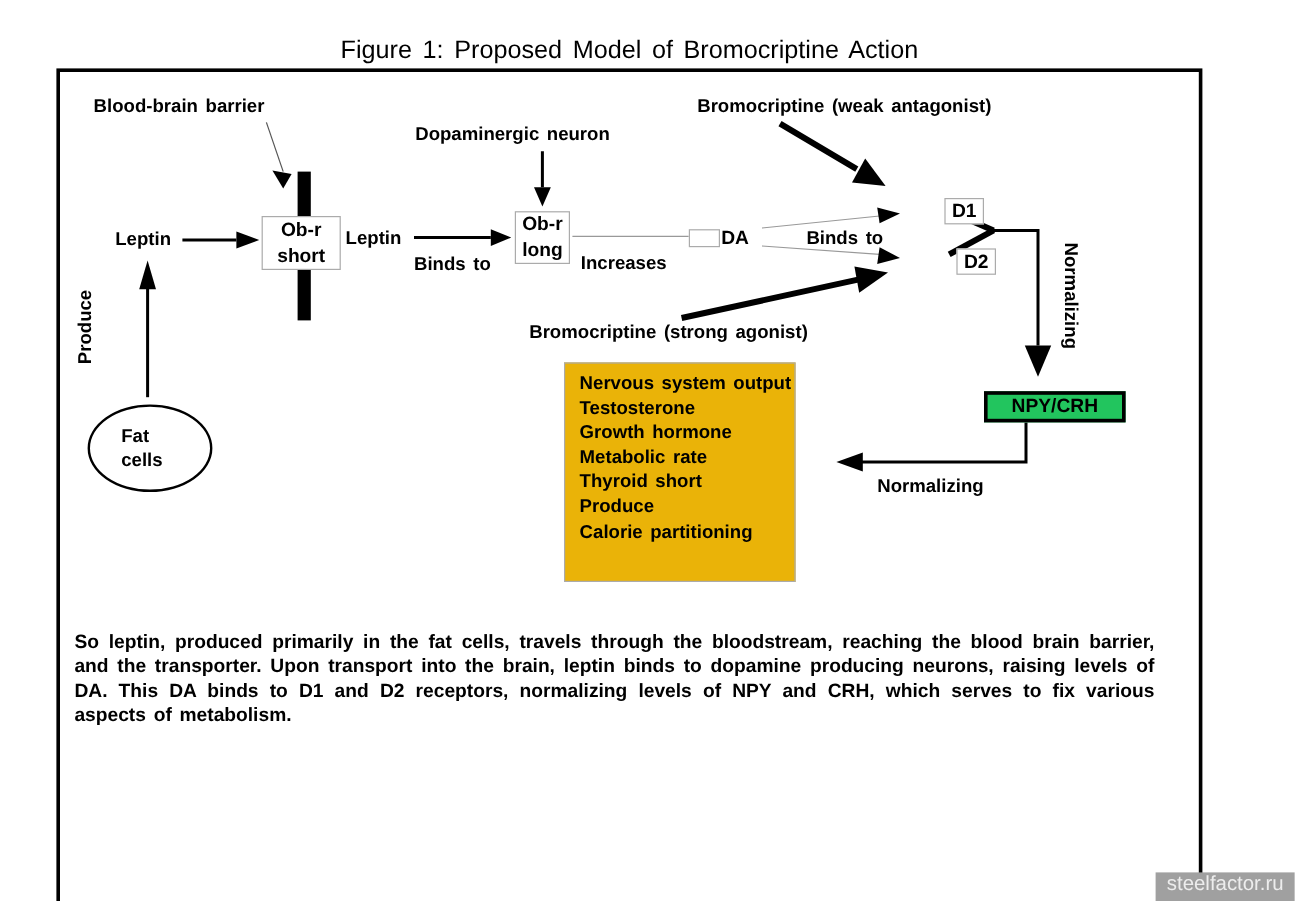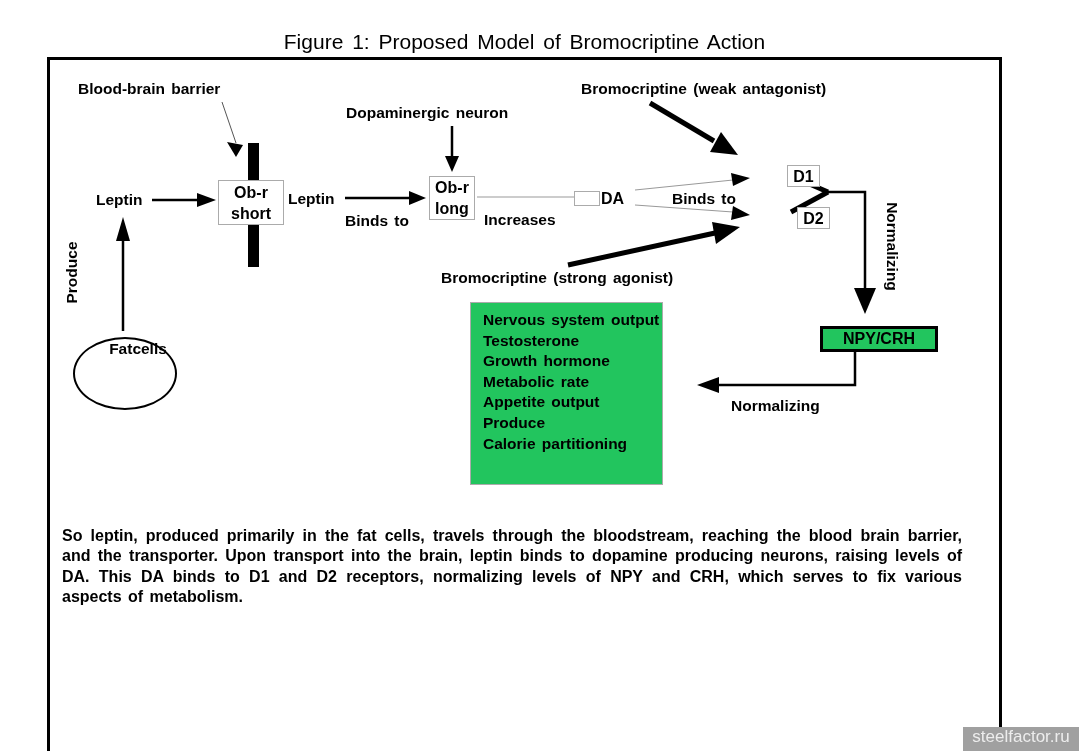--- a/index.html
+++ b/index.html
@@ -19,26 +19,26 @@
   .node { position:absolute; background:#fff; border:1px solid #ababab;
           display:flex; align-items:center; justify-content:center;
           text-align:center; font-size:16px; line-height:21px; }
 
   .rot { transform:rotate(90deg); text-align:center; }
   .rot-ccw { transform:rotate(-90deg); text-align:center; }
 
   .npy { position:absolute; border:3px solid #000; background:#22c55e;
          display:flex; align-items:center; justify-content:center; font-size:16px; }
 
-  .outputs { position:absolute; border:1px solid #ababab; background:#22c55e;
+  .outputs { position:absolute; border:1px solid #ababab; background:#eab308;
              padding:7px 0 0 12px; font-size:15.5px; line-height:20.6px; }
   .outputs div { white-space:nowrap; }
 
   .ellipse { position:absolute; border:2px solid #000; border-radius:50%;
-             background:#fff; display:flex; flex-direction:row;
+             background:#fff; display:flex; flex-direction:column;
              justify-content:center; padding-left:26px;
              font-size:15.5px; line-height:20px; }
 
   .para { position:absolute; left:12px; width:900px; font-size:16px;
           line-height:20.4px; text-align:justify; word-spacing:2px; }
 
   .watermark { position:absolute; left:963px; top:727px; width:116px; height:38px;
                display:flex; align-items:flex-start; justify-content:center;
                font-size:17px; }
 </style>
@@ -149,21 +149,21 @@
 
   <div class="npy" style="left:770px; top:266px; width:118px; height:26px;">
     <div>NPY/CRH</div>
   </div>
 
   <div class="outputs" style="left:420px; top:242px; width:193px; height:183px;">
     <div>Nervous system output</div>
     <div>Testosterone</div>
     <div>Growth hormone</div>
     <div>Metabolic rate</div>
-    <div>Appetite output</div>
+    <div>Thyroid short</div>
     <div>Produce</div>
     <div>Calorie partitioning</div>
   </div>
 
   <div class="ellipse" style="left:23px; top:277px; width:104px; height:73px;">
     <div>Fat</div>
     <div>cells</div>
   </div>
 
   <div class="para" style="top:466px;">So leptin, produced primarily in the fat cells, travels through the bloodstream, reaching the blood brain barrier, and the transporter.  Upon transport into the brain, leptin binds to dopamine producing neurons, raising levels of DA.  This DA binds to D1 and D2 receptors, normalizing levels of NPY and CRH, which serves to fix various aspects of metabolism.</div>

